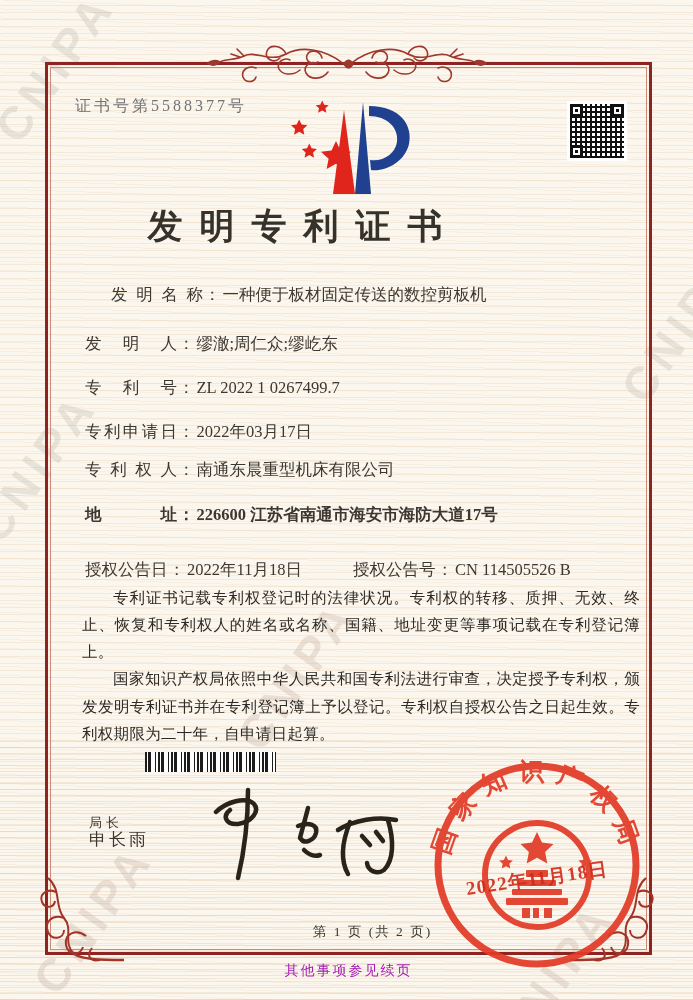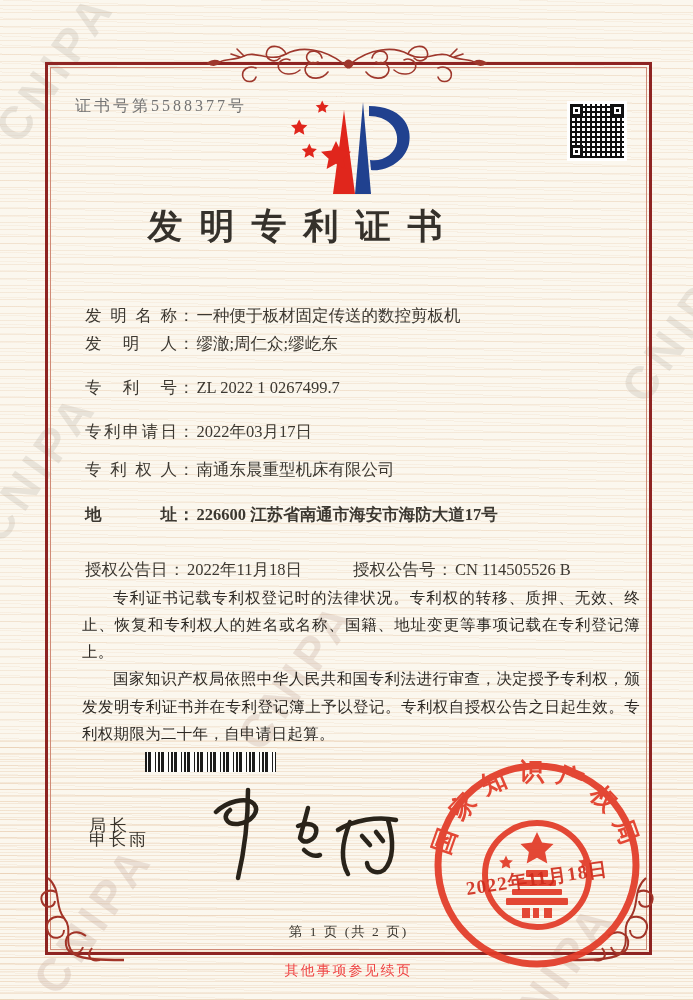--- a/index.html
+++ b/index.html
@@ -51,24 +51,24 @@
   .grant-no{position:absolute;left:268px;top:0;white-space:nowrap;}
   .bodytext{
     left:82px;top:584px;width:558px;font-size:15.5px;line-height:1.75;
     color:#2e2a25;text-align:justify;letter-spacing:.3px;
   }
   .bodytext p{margin:0;text-indent:2em;}
   .barcode{
     left:145px;top:752px;width:131px;height:20px;
     background:repeating-linear-gradient(90deg,#1b1b1b 0 2px,#fdfdfd 2px 3px,#1b1b1b 3px 6px,#fdfdfd 6px 10px,#1b1b1b 10px 11px,#fdfdfd 11px 13px);
   }
-  .signer-title{left:89px;top:814px;font-size:17px;letter-spacing:4px;color:#3b362e;}
+  .signer-title{left:89px;top:814px;font-size:13px;letter-spacing:4px;color:#3b362e;}
   .signer-name{left:89px;top:828px;font-size:17px;letter-spacing:3px;color:#3b362e;}
-  .page-no{left:45px;top:923px;width:607px;text-align:center;font-size:13.5px;letter-spacing:2px;color:#3c3831;}
-  .footer-note{left:45px;top:962px;width:607px;text-align:center;font-size:14px;letter-spacing:2px;color:#ef4444;}
+  .page-no{left:45px;top:923px;width:607px;text-align:center;font-size:13.5px;letter-spacing:2px;color:#3c3831;padding-left:24px;}
+  .footer-note{left:45px;top:962px;width:607px;text-align:center;font-size:14px;letter-spacing:2px;color:#a21caf;}
   
   .qr{left:567px;top:101px;width:60px;height:60px;background:#fff;padding:3px;box-sizing:border-box;}
   .qr-mesh{
     position:relative;width:100%;height:100%;
     background:
       repeating-linear-gradient(90deg,#111 0 2px,rgba(0,0,0,0) 2px 5px),
       repeating-linear-gradient(0deg,#111 0 2px,#fff 2px 5px);
   }
   .finder{position:absolute;width:13px;height:13px;background:#fff;border:3px solid #111;box-sizing:border-box;}
   .finder:after{content:"";position:absolute;inset:2px;background:#111;}
@@ -154,21 +154,21 @@
 <div class="abs qr">
   <div class="qr-mesh">
     <span class="finder f-tl"></span>
     <span class="finder f-tr"></span>
     <span class="finder f-bl"></span>
   </div>
 </div>
 
 <div class="abs title">发明专利证书</div>
 
-<div class="abs row" style="top:305px;">
+<div class="abs row" style="top:284px;margin-left:26px;">
   <span class="lbl">发明名称</span><span class="col">：</span><span class="val">一种便于板材固定传送的数控剪板机</span>
 </div>
 <div class="abs row" style="top:333px;">
   <span class="lbl">发明人</span><span class="col">：</span><span class="val">缪澈;周仁众;缪屹东</span>
 </div>
 <div class="abs row" style="top:377px;">
   <span class="lbl">专利号</span><span class="col">：</span><span class="val">ZL 2022 1 0267499.7</span>
 </div>
 <div class="abs row" style="top:421px;">
   <span class="lbl">专利申请日</span><span class="col">：</span><span class="val">2022年03月17日</span>

